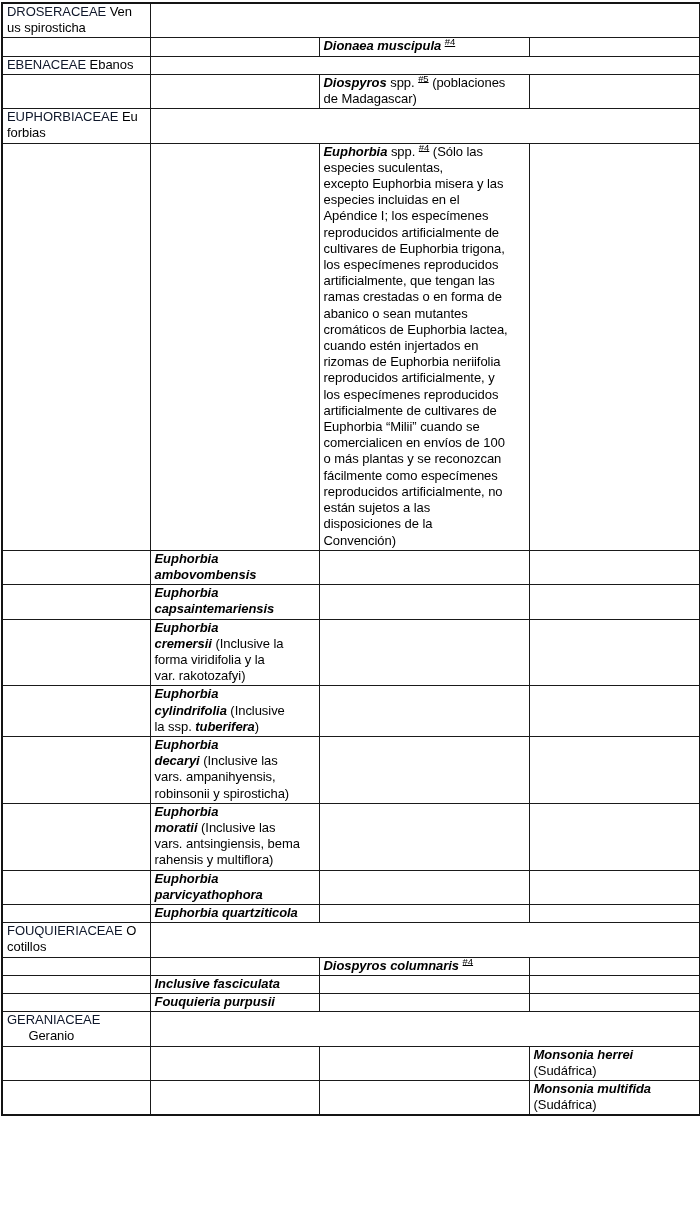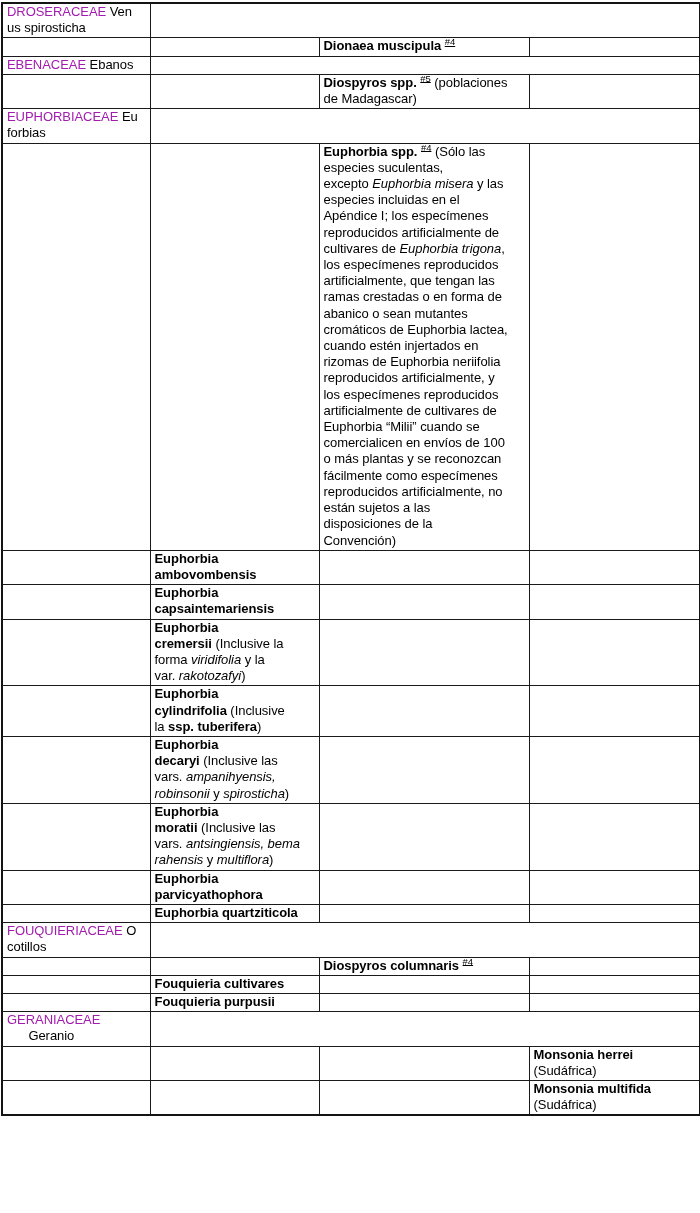--- a/index.html
+++ b/index.html
@@ -24,24 +24,24 @@
     font-family:"Liberation Sans", sans-serif;
     font-size:13px;
     line-height:16.2px;
     letter-spacing:-0.05px;
     color:#000000;
     white-space:pre-wrap;
     overflow:hidden;
     word-wrap:break-word;
   }
   .seg{font-weight:normal;font-style:normal;}
-  .seg-fam{color:#a21caf;}
-  .seg-b{font-weight:bold;}
-  .seg-i{font-style:italic;}
-  .seg-bi{font-weight:bold;}
+  .seg-fam{color:#0f172a;}
+  .seg-b{font-weight:normal;}
+  .seg-i{}
+  .seg-bi{font-weight:bold;font-style:italic;}
   sup.seg-sup{
     font-size:9.5px;
     line-height:0;
     vertical-align:super;
     text-decoration:underline;
     font-weight:normal;
     font-style:normal;
   }
 </style>
 </head>
@@ -181,21 +181,21 @@
           <td class="cell" colspan="3"></td>
         </tr>
         <tr>
           <td class="cell"></td>
           <td class="cell"></td>
           <td class="cell"><span class="seg seg-bi">Diospyros columnaris </span><sup class="seg-sup">#4</sup></td>
           <td class="cell"></td>
         </tr>
         <tr>
           <td class="cell"></td>
-          <td class="cell"><span class="seg seg-bi">Fouquieria cultivares</span></td>
+          <td class="cell"><span class="seg seg-bi">Inclusive fasciculata</span></td>
           <td class="cell"></td>
           <td class="cell"></td>
         </tr>
         <tr>
           <td class="cell"></td>
           <td class="cell"><span class="seg seg-bi">Fouquieria purpusii</span></td>
           <td class="cell"></td>
           <td class="cell"></td>
         </tr>
         <tr>

